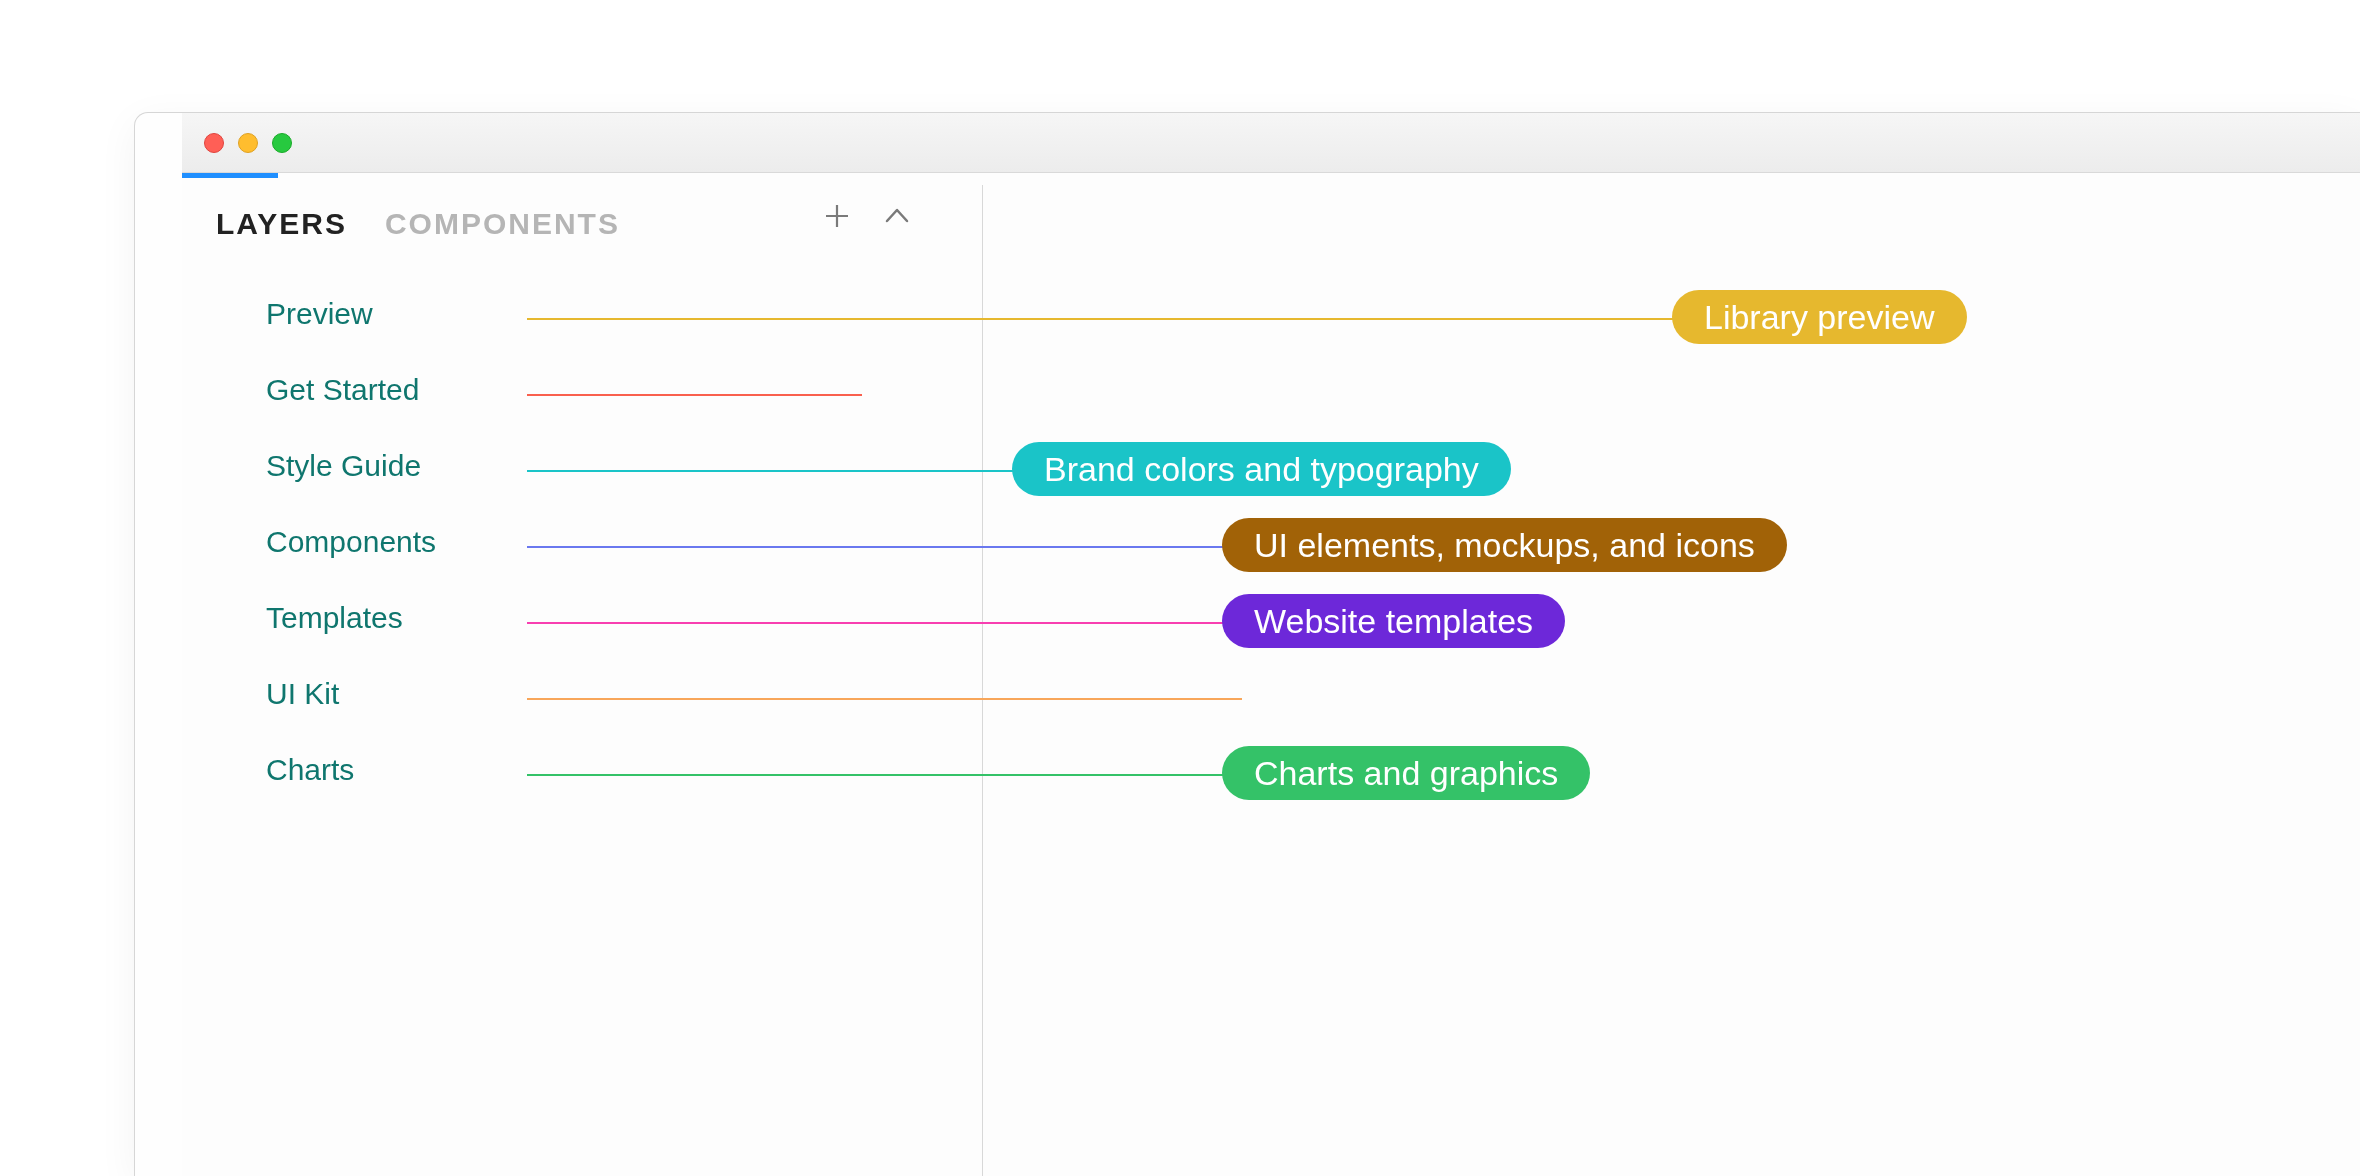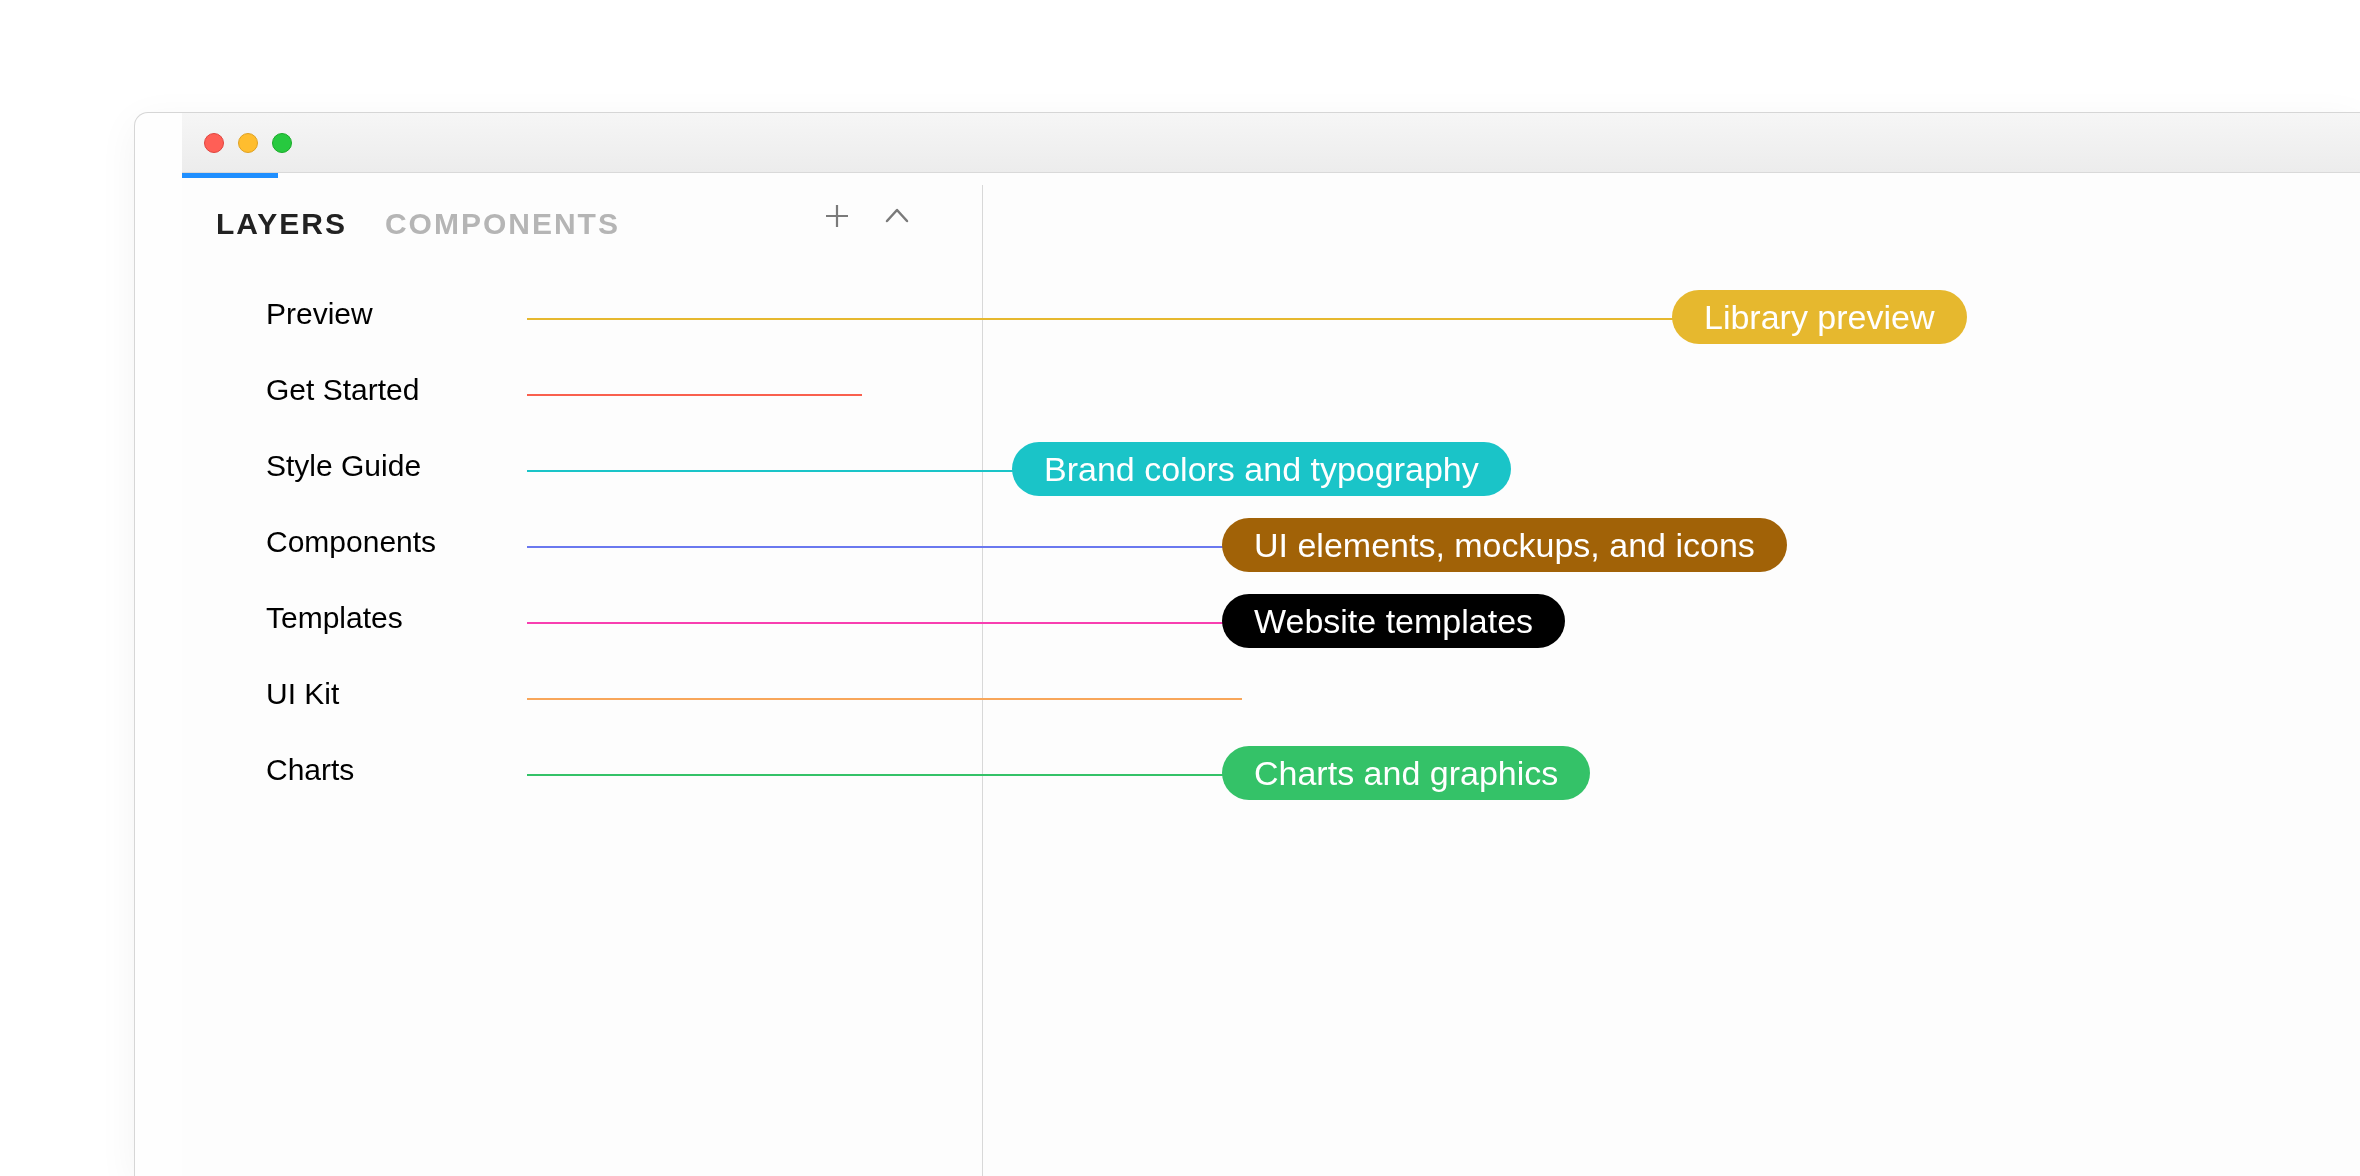--- a/index.html
+++ b/index.html
@@ -101,21 +101,21 @@
   .row {
     position:relative;
     height: 76px;
     width:100%;
   }
   .page-name {
     position:absolute;
     left: 84px;
     top: 16px;
     font-size: 30px;
-    color:#000000;
+    color:#0f766e;
     font-weight:400;
   }
   .connector {
     position:absolute;
     top: 37px;
     height:2px;
     left: 345px;
   }
   .pill {
     position:absolute;
@@ -182,21 +182,21 @@
           <div class="pill" style="background: rgb(26, 196, 200); left: 830px;">Brand colors and typography</div>
         </div>
         <div class="row">
           <div class="page-name">Components</div>
           <div class="connector" style="background: rgb(106, 120, 239); width: 715px;"></div>
           <div class="pill" style="background: #a16207; left: 1040px;">UI elements, mockups, and icons</div>
         </div>
         <div class="row">
           <div class="page-name">Templates</div>
           <div class="connector" style="background: rgb(248, 63, 177); width: 715px;"></div>
-          <div class="pill" style="background: #000000; left: 1040px;">Website templates</div>
+          <div class="pill" style="background: #6d28d9; left: 1040px;">Website templates</div>
         </div>
         <div class="row">
           <div class="page-name">UI Kit</div>
           <div class="connector" style="background: rgb(248, 166, 90); width: 715px;"></div>
         </div>
         <div class="row">
           <div class="page-name">Charts</div>
           <div class="connector" style="background: rgb(52, 194, 104); width: 715px;"></div>
           <div class="pill" style="background: rgb(52, 194, 104); left: 1040px;">Charts and graphics</div>
         </div>

